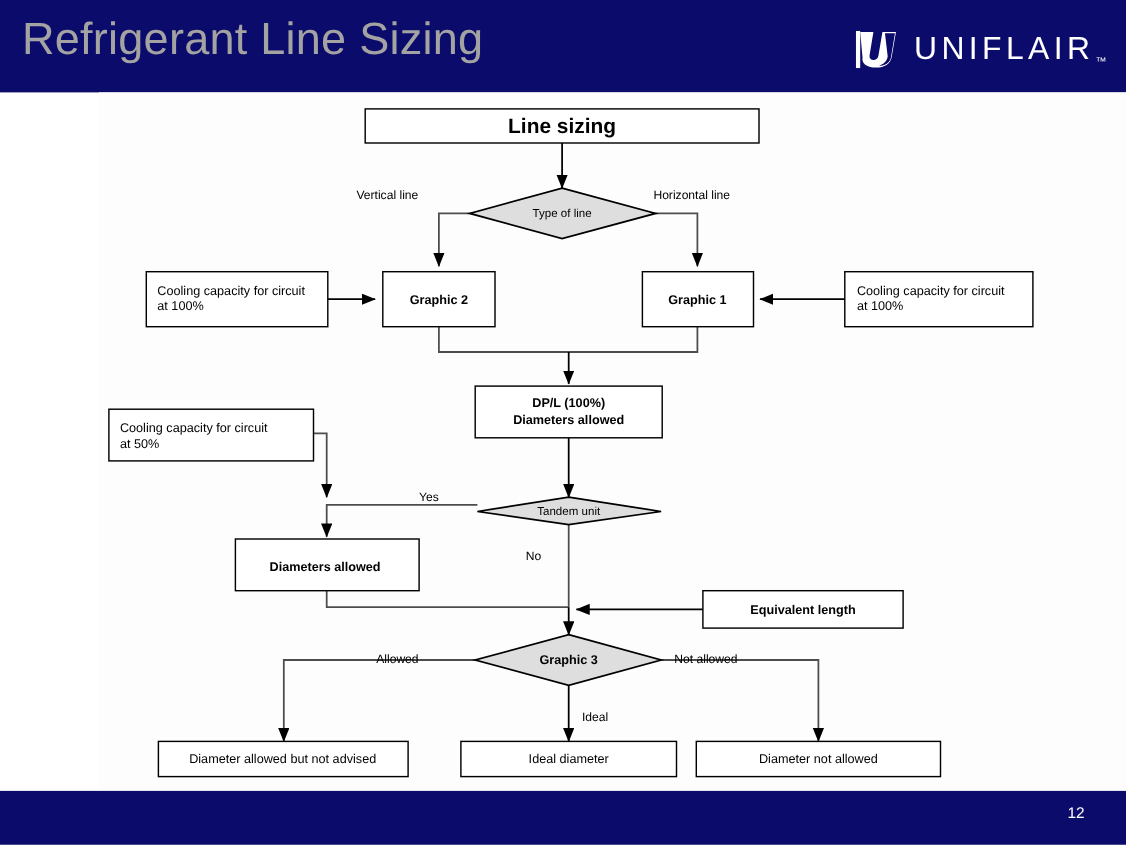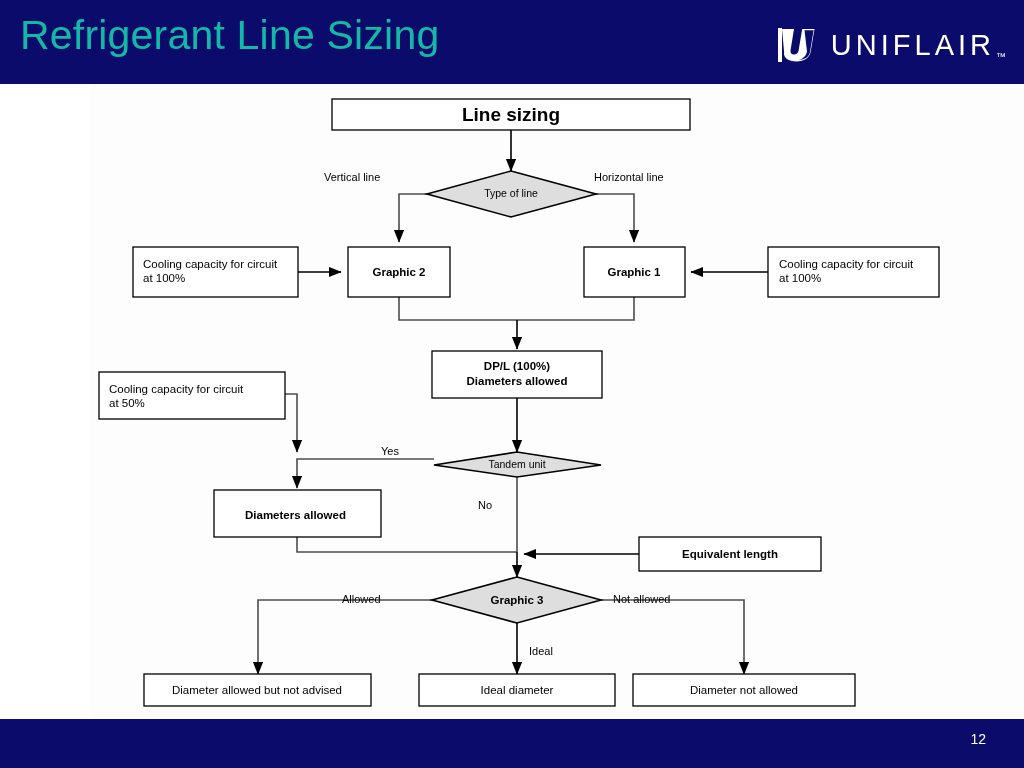--- a/index.html
+++ b/index.html
@@ -29,21 +29,21 @@
     width: 1024px;
     height: 84px;
     background: #0b0b6b;
   }
   .header-title {
     position: absolute;
     left: 20px;
     top: 13px;
     font-size: 41px;
     font-weight: 400;
-    color: #14b8a6;
+    color: #a3a3a3;
     letter-spacing: 0.2px;
     white-space: nowrap;
     line-height: 1.1;
   }
   .logo-wrap {
     position: absolute;
     right: 18px;
     top: 22px;
     height: 40px;
     display: flex;

